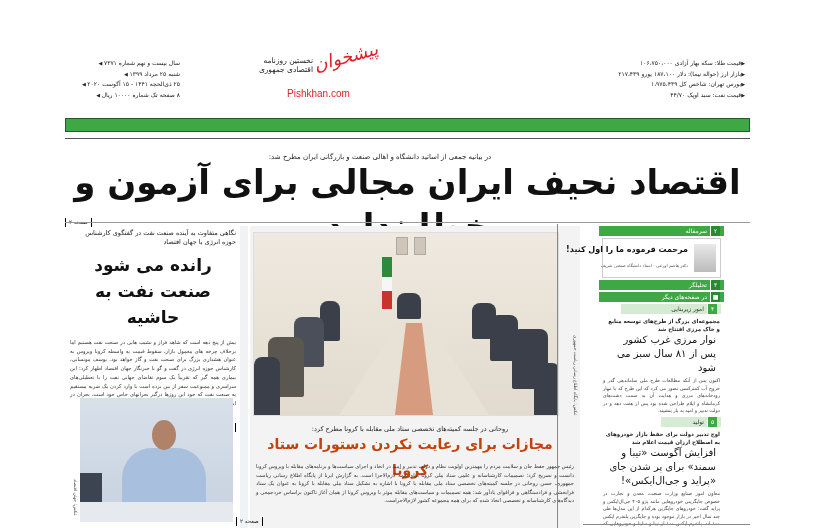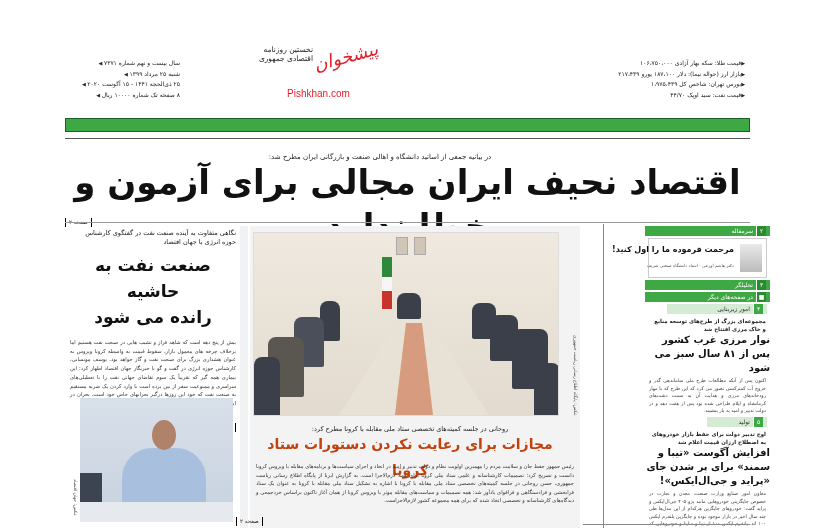--- a/index.html
+++ b/index.html
@@ -7,21 +7,21 @@
 body{font-family:"DejaVu Sans",sans-serif;position:relative;color:#111;}
 .page{position:absolute;left:0;top:0;width:816px;height:528px;direction:rtl;}
 
 
 .masthead{position:absolute;left:65px;top:40px;width:685px;height:100px;}
 .left-info{position:absolute;left:5px;top:18px;width:110px;font-size:6px;line-height:10.5px;color:#222;text-align:right;}
 .left-info div::after{content:" \25C0";font-size:5px;}
 .right-info{position:absolute;right:5px;top:18px;width:170px;font-size:6px;line-height:10.5px;color:#222;text-align:right;}
 .right-info div::before{content:"\25B6 ";font-size:5px;}
 .logo-text{position:absolute;left:120px;top:0;width:410px;height:78px;font-family:"DejaVu Sans",sans-serif;font-weight:bold;font-size:70px;line-height:78px;color:#3ea844;text-align:center;-webkit-text-stroke:1.5px #1f5f24;letter-spacing:-4px;}
-.logo-sub{position:absolute;left:188px;top:5px;font-size:7.5px;line-height:9px;color:#222;text-align:right;width:60px;}
+.logo-sub{position:absolute;left:188px;top:16px;font-size:7.5px;line-height:9px;color:#222;text-align:right;width:60px;}
 .watermark{position:absolute;left:222px;top:48px;font-family:"Liberation Sans",sans-serif;font-size:10px;color:#e2202a;direction:ltr;}
 .watermark-fa{position:absolute;left:248px;top:6px;font-size:18px;color:#e2202a;font-style:italic;transform:rotate(-15deg);}
 .green-bar{position:absolute;left:0;right:0;top:78px;height:14px;background:#3ea844;border:1.5px solid #1f5f24;}
 .masthead-rule{position:absolute;left:0;right:0;top:98px;height:1px;background:#555;}
 
 
 .kicker{position:absolute;left:200px;top:153px;width:360px;font-size:7px;text-align:center;color:#222;}
 .headline{position:absolute;left:65px;top:160px;width:685px;font-weight:bold;font-size:34px;line-height:44px;text-align:center;color:#111;letter-spacing:-1px;}
 .page-ref{display:inline-block;border-right:1px solid #000;border-left:1px solid #000;font-size:5.5px;padding:0 3px;height:9px;line-height:9px;color:#222;}
 .headline-ref{position:absolute;left:65px;top:209px;}
@@ -52,32 +52,32 @@
 .cc-photo .flag-r{position:absolute;left:128px;top:58px;width:10px;height:18px;background:#c8342c;}
 .cc-photo .person{position:absolute;background:#3a3f4a;border-radius:8px 8px 2px 2px;}
 .cc-photo .frame{position:absolute;top:4px;width:12px;height:18px;background:#cfc6b8;border:1px solid #aaa;}
 .cc-caption{position:absolute;right:2px;top:90px;width:8px;height:100px;font-size:4.5px;writing-mode:vertical-rl;color:#444;}
 .cc-kicker{position:absolute;left:0;top:199px;width:320px;font-size:6.5px;text-align:center;color:#222;}
 .cc-title{position:absolute;left:0;top:205px;width:320px;font-weight:bold;font-size:14px;line-height:26px;text-align:center;color:#c2410c;}
 .cc-body{position:absolute;left:6px;top:236px;width:318px;font-size:5.2px;line-height:8.5px;text-align:justify;color:#333;}
 .cc-ref{position:absolute;left:-14px;top:282px;}
 
 
-.right-col{position:absolute;left:603px;top:224px;width:167px;height:304px;border-left:1px solid #888;padding-left:41px;}
+.right-col{position:absolute;left:557px;top:224px;width:167px;height:304px;border-left:1px solid #888;padding-left:41px;}
 .sec-bar{height:10px;background:#3ea844;color:#fff;font-size:6px;line-height:10px;padding-right:4px;position:relative;margin-top:2px;}
 .sec-bar .num{display:inline-block;background:#2a8a30;width:10px;text-align:center;margin-left:3px;border-left:1px solid #fff;}
 .sec-bar.light{background:#d6ebd4;color:#333;}
 .sec-bar.light .num{background:#3ea844;color:#fff;}
 .op-box{border:1px solid #ccc;margin:2px 3px;height:40px;position:relative;background:#fff;}
 .op-box .pic{position:absolute;right:4px;top:5px;width:22px;height:28px;background:linear-gradient(#e9e9e9,#bbb);}
 .op-box .pic.dark{background:linear-gradient(#999,#333);}
 .op-box .op-title{position:absolute;right:32px;top:6px;width:125px;font-weight:bold;font-size:8px;color:#111;text-align:right;}
 .op-box .op-by{position:absolute;right:32px;top:24px;width:125px;font-size:4.3px;line-height:6px;color:#555;text-align:right;}
 .rc-kicker{font-size:5.5px;line-height:8px;color:#222;margin:3px 4px 0;font-weight:bold;}
-.rc-title{font-weight:bold;font-size:10px;line-height:14px;color:#111;margin:0 0;}
+.rc-title{font-weight:normal;font-size:10px;line-height:14px;color:#111;margin:0 8px;}
 .rc-body{font-size:4.8px;line-height:7.6px;color:#444;margin:2px 4px;text-align:justify;}
 .bottom-rule{position:absolute;left:583px;top:524px;width:167px;height:1px;background:#888;}
 </style>
 </head>
 <body>
 
 <div class="page">
 
   <div class="masthead">
     <div class="left-info">
@@ -105,22 +105,22 @@
   <div class="kicker">در بیانیه جمعی از اساتید دانشگاه و اهالی صنعت و بازرگانی ایران مطرح شد:</div>
   <div class="headline">اقتصاد نحیف ایران مجالی برای آزمون و خطا ندارد</div>
   <div class="headline-ref">
     <span class="page-ref">صفحه ۲</span>
   </div>
   <div class="hr-main"></div>
 
   <div class="left-col">
     <div class="lc-kicker">نگاهی متفاوت به آینده صنعت نفت در گفتگوی کارشناس حوزه انرژی با جهان اقتصاد</div>
     <div class="lc-title">
+      <div>رانده می شود</div>
       <div>صنعت نفت به حاشیه</div>
-      <div>رانده می شود</div>
     </div>
     <div class="lc-body">بیش از پنج دهه است که شاهد فراز و نشیب هایی در صنعت نفت هستیم اما برخلاف چرخه های معمول بازار، سقوط قیمت به واسطه کرونا ویروس به عنوان هشداری بزرگ برای صنعت نفت و گاز خواهد بود. یوسف مونسانی، کارشناس حوزه انرژی در گفت و گو با خبرنگار جهان اقتصاد اظهار کرد: این بیماری همه گیر که تقریباً یک سوم تقاضای جهانی نفت را با تعطیلی‌های سراسری و ممنوعیت سفر از بین برده است با وارد کردن یک ضربه مستقیم به صنعت نفت که خود این روزها درگیر بحرانهای خاص خود است، بحران در این صنعت را تشدید کرده است.</div>
     <div class="lc-ref">
       <span class="page-ref">صفحه ۱۰</span>
     </div>
     <div class="lc-photo" title="مرد در حال نوشتن پشت میز">
       <div class="chair"></div>
       <div class="man-body"></div>
       <div class="man-head"></div>
       <div class="desk"></div>

